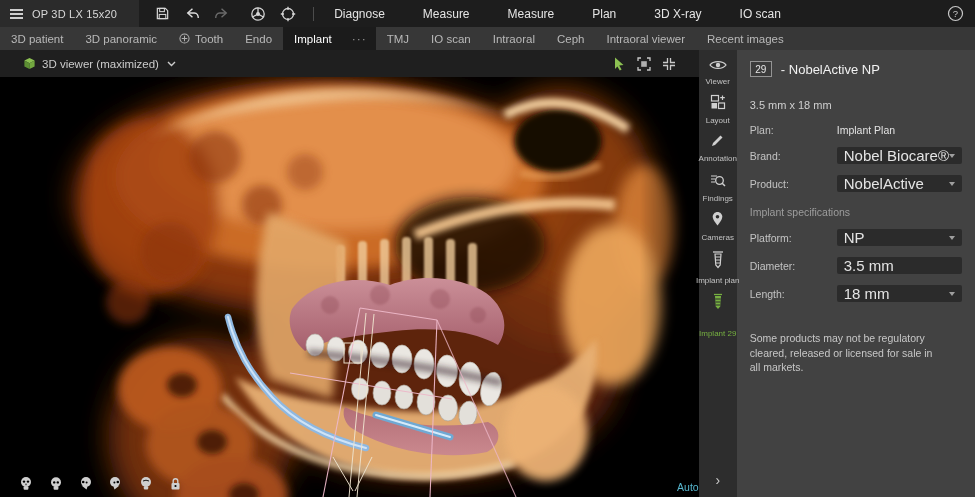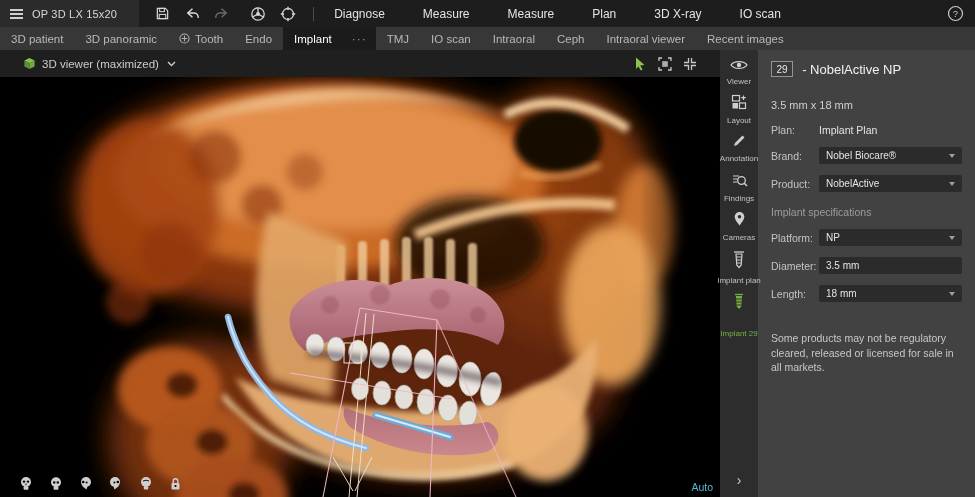--- a/index.html
+++ b/index.html
@@ -39,44 +39,44 @@
   .viewer-header { height:27px; background:#1f1f1f; display:flex; align-items:center;
     padding:0 23px; color:#cccccc; font-size:11.5px; gap:6px; flex:none; }
   .vh-chev { margin-left:2px; cursor:pointer; display:flex; align-items:center; }
   .vh-right { margin-left:auto; display:flex; align-items:center; gap:11px; }
   .vh-btn { cursor:pointer; display:flex; align-items:center; justify-content:center; }
   .viewer-body { position:relative; height:420px; background:#000; overflow:hidden; }
   .render-svg { position:absolute; left:0; top:0; cursor:grab; }
   .orient-bar { position:absolute; left:17px; bottom:5px; display:flex; gap:13px; }
   .orient-btn { width:17px; height:17px; cursor:pointer; display:flex;
     align-items:center; justify-content:center; }
-  .auto-label { position:absolute; right:7px; bottom:4px; color:#57b7cf; font-size:10.5px; cursor:pointer; }
+  .auto-label { position:absolute; right:0; bottom:4px; color:#57b7cf; font-size:10.5px; cursor:pointer; }
 
   
   .toolcol { width:38px; background:#2d2d2d; display:flex; flex-direction:column;
     align-items:center; padding-top:7px; position:relative; flex:none; }
   .tool { display:flex; flex-direction:column; align-items:center; gap:2px;
     margin-bottom:8px; cursor:pointer; width:49px; }
   .tool-label { font-size:8px; color:#c2c2c2; text-align:center; line-height:1.15; }
   .tool.green .tool-label { color:#76b041;margin-top:12px; }
   .col-chev { position:absolute; bottom:10px; left:0; width:38px; text-align:center;
     color:#cccccc; font-size:14px; cursor:pointer; line-height:1; }
 
   
   .panel { flex:1; background:#424242; padding:9px 13px 0 13px; color:#dddddd; }
   .panel-head { display:flex; align-items:center; gap:9px; margin-top:2px; }
   .implant-num { border:1px solid #949494; color:#e6e6e6; font-size:10px;
     padding:1.5px 4.5px; line-height:1.1; background:#3b3b3b; }
   .panel-title { font-size:13px; color:#f2f2f2; }
   .panel-sub { font-size:11px; color:#cfcfcf; margin-top:22px; }
   .prow { display:flex; align-items:center; margin-top:11px; }
-  .plabel { width:48px; flex:none; font-size:10.5px; color:#c3c3c3; }
+  .plabel { width:87px; flex:none; font-size:10.5px; color:#c3c3c3; }
   .pvalue { font-size:10.5px; color:#e2e2e2; }
   .pfield { flex:1; height:17px; background:#2b2b2b; border-radius:2px;
-    display:flex; align-items:center; padding:0 7px; font-size:10px; color:#e4e4e4;
+    display:flex; align-items:center; padding:0 7px; font-size:15px; color:#e4e4e4;
     cursor:pointer; }
   .pfield .fval { flex:1; white-space:nowrap; overflow:hidden; }
   .chev-down { width:0; height:0; border-left:3.5px solid transparent;
     border-right:3.5px solid transparent; border-top:4px solid #9f9f9f; flex:none; }
   .section-title { margin-top:14px; font-size:10.5px; color:#9d9d9d; }
   .plan-row { margin-top:13px; }
   .disclaimer { margin-top:29px; font-size:10.5px; color:#c7c7c7; line-height:1.4;
     max-width:196px; }
 </style>
 </head>

